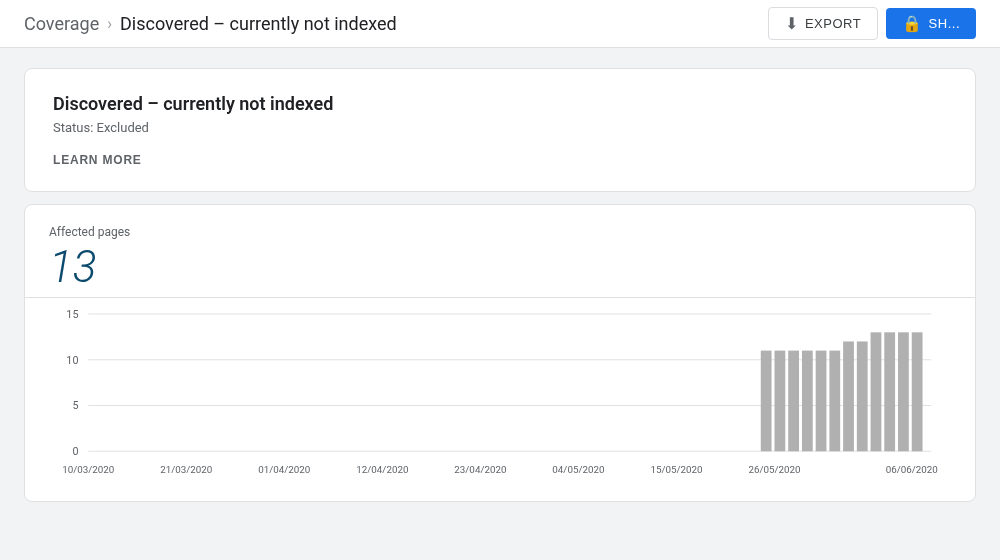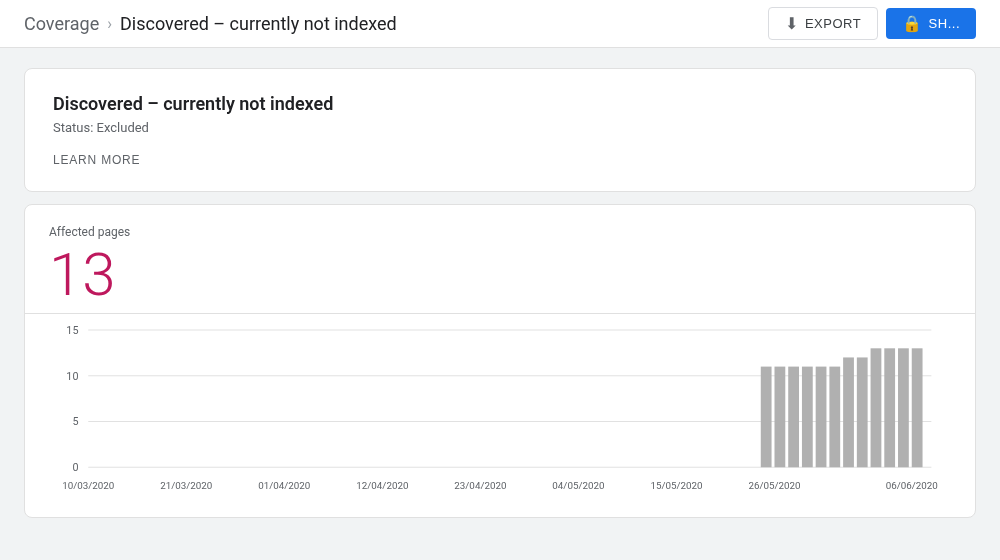--- a/index.html
+++ b/index.html
@@ -113,21 +113,21 @@
     .info-card-status {
       font-size: 13px;
       color: #5f6368;
       margin-bottom: 16px;
     }
     .learn-more-btn {
       background: none;
       border: none;
       color: #5f6368;
       font-size: 12px;
-      font-weight: 400;
+      font-weight: 700;
       letter-spacing: 0.8px;
       text-transform: uppercase;
       cursor: pointer;
       padding: 0;
     }
 
     
     .chart-card {
       background: #fff;
       border: 1px solid #e0e0e0;
@@ -136,24 +136,25 @@
     }
     .chart-header {
       padding: 20px 32px 8px 24px;
     }
     .chart-label {
       font-size: 12px;
       color: #5f6368;
       margin-bottom: 6px;
     }
     .chart-number {
-      font-size: 60px;
+      font-size: 44px;
       font-weight: 300;
-      color: #be185d;
+      color: #0c4a6e;
       line-height: 1;
+      font-style: italic;
     }
 
     
     .chart-area {
       padding: 16px 24px 12px 24px;
       border-top: 1px solid #e0e0e0;
     }
     .chart-svg-container {
       width: 100%;
     }

